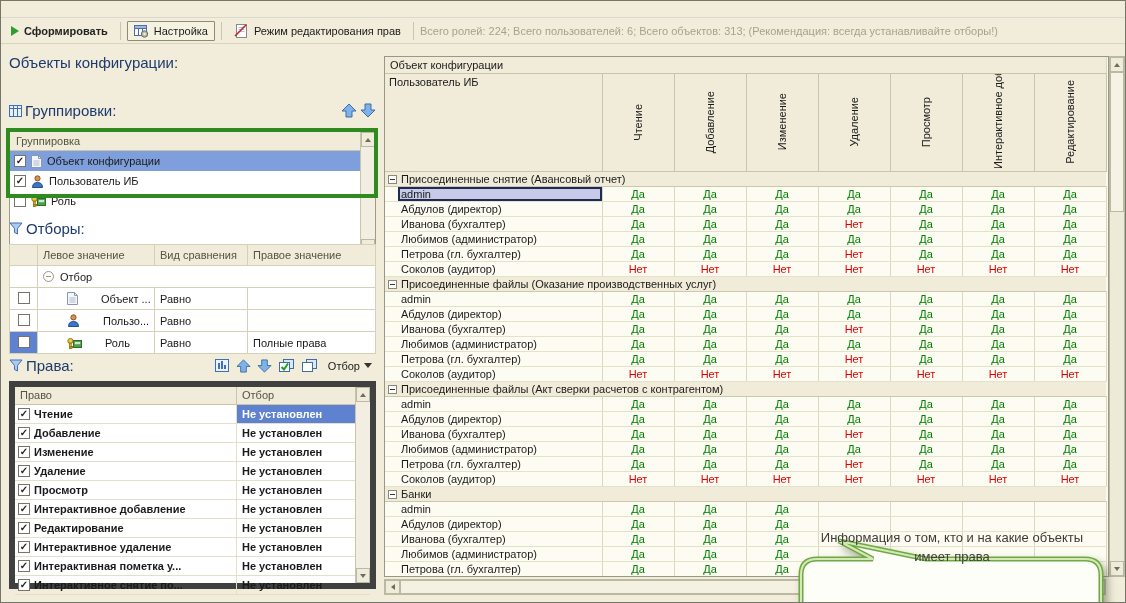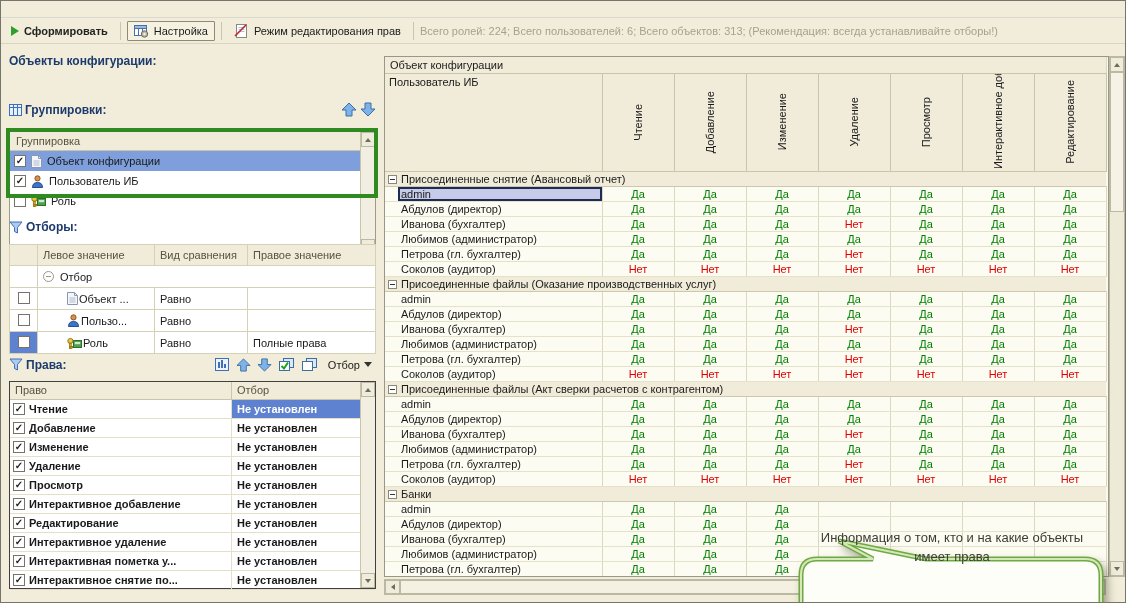--- a/index.html
+++ b/index.html
@@ -29,21 +29,21 @@
   .tsep { width:1px; height:18px; background:#C9C5AE; }
   .tstats { color:#A5A28E; font-size:11px; white-space:nowrap; }
   .play-icon { width:0; height:0; border-top:5px solid transparent; border-bottom:5px solid transparent; border-left:8px solid #2E9E2E; display:inline-block; }
 
   
   .icon { display:inline-flex; align-items:center; justify-content:center; }
 
   
   .main { position:absolute; left:0; top:43px; right:0; bottom:0; background:#F1EDDA; }
   .leftpanel { position:absolute; left:0; top:0; width:378px; bottom:0; }
-  .sec-label { font-weight:bold; color:#1D3A6D; font-size:12px; }
+  .sec-label { font-weight:normal; color:#1D3A6D; font-size:15px; }
   .objects-label { position:absolute; left:8px; top:10px; }
   .combo { position:absolute; left:8px; top:27px; width:367px; height:20px; background:#fff;
     border:1px solid #9E9B86; display:flex; align-items:center; }
   .combo .val { flex:1; padding:0 5px; }
   .combo .btn { width:17px; height:100%; background:#F0ECDB; border-left:1px solid #9E9B86;
     display:flex; align-items:center; justify-content:center; }
   .arr-down-sm { width:0; height:0; border-left:4px solid transparent; border-right:4px solid transparent; border-top:5px solid #333; }
 
   .groupings-hdr { position:absolute; left:8px; top:58px; display:flex; align-items:center; gap:3px; width:367px; }
   .groupings-hdr .spacer { flex:1; }
@@ -67,28 +67,28 @@
 
   .cb { width:12px; height:12px; background:#fff; border:1px solid #75736A; display:inline-flex;
     align-items:center; justify-content:center; font-size:10px; font-weight:bold; color:#222; line-height:10px; flex:none; }
 
   .filters-hdr { position:absolute; left:8px; top:176px; display:flex; align-items:center; gap:3px; }
   .filters-table { position:absolute; left:8px; top:200px; width:367px; border:1px solid #9E9B86; background:#fff; border-collapse:collapse; table-layout:fixed;padding-left:20px; }
   .filters-table td, .filters-table th { border:1px solid #D5D1B7; height:22px; padding:0 5px; font-weight:normal; text-align:left; overflow:hidden; white-space:nowrap; }
   .filters-table th { background:#F0ECD9; color:#55523F; height:21px; }
   .cell-cb { text-align:center !important; }
   .cell-cb.selected { background:var(--sel-blue); }
-  .name-ind { display:flex; align-items:center; gap:1px; padding-left:24px; }
+  .name-ind { display:flex; align-items:center; gap:23px; padding-left:24px; }
   .ominus { width:11px; height:11px; border-radius:50%; border:1px solid #9B9888; position:relative; display:inline-block; flex:none; }
   .ominus::after { content:""; position:absolute; left:2px; top:4px; width:5px; height:1px; background:#9B9888; }
 
   .rights-hdr { position:absolute; left:8px; top:313px; width:367px; display:flex; align-items:center; gap:3px; }
   .rights-tools { margin-left:auto; display:flex; align-items:center; gap:6px; }
   .filter-drop { display:flex; align-items:center; gap:4px; padding:1px 4px; }
-  .rights-table { position:absolute; left:8px; top:337px; width:367px; height:208px; background:#fff; border:1px solid #404040; }
+  .rights-table { position:absolute; left:8px; top:337px; width:367px; height:208px; background:#fff; border:6px solid #404040; }
   .rt-head { display:flex; height:18px; background:#F0ECD9; border-bottom:1px solid #C9C5AB; color:#55523F; }
   .rt-head .c1 { width:222px; padding:2px 5px; border-right:1px solid #C9C5AB; }
   .rt-head .c2 { flex:1; padding:2px 5px; }
   .rt-row { display:flex; height:19px; border-bottom:1px solid #E4E0C8; }
   .rt-row .c1 { width:222px; display:flex; align-items:center; gap:4px; padding:0 3px; border-right:1px solid #E4E0C8; font-weight:bold; overflow:hidden; white-space:nowrap; }
   .rt-row .c2 { flex:1; padding:0 5px; display:flex; align-items:center; font-weight:bold; overflow:hidden; white-space:nowrap; }
   .rt-row .c2.selected { background:var(--sel-blue); color:#fff; }
   .rt-scroll { position:absolute; right:0; top:0; width:15px; height:100%; border-left:1px solid #C9C5AB; background:#F2EFE2; }
 
   

